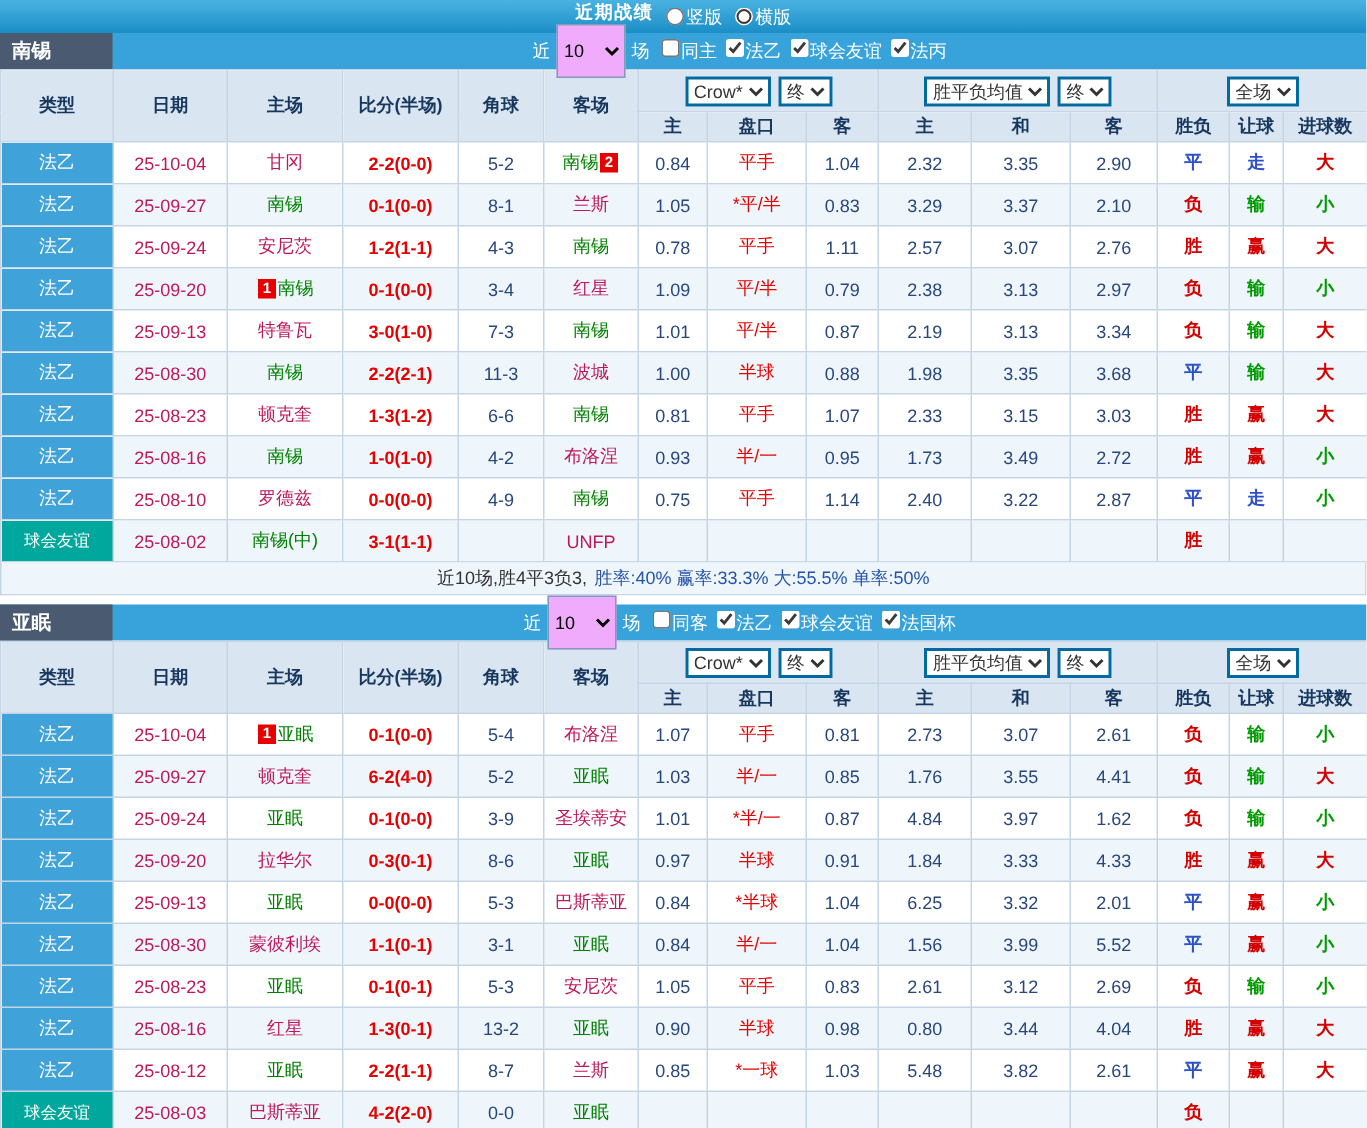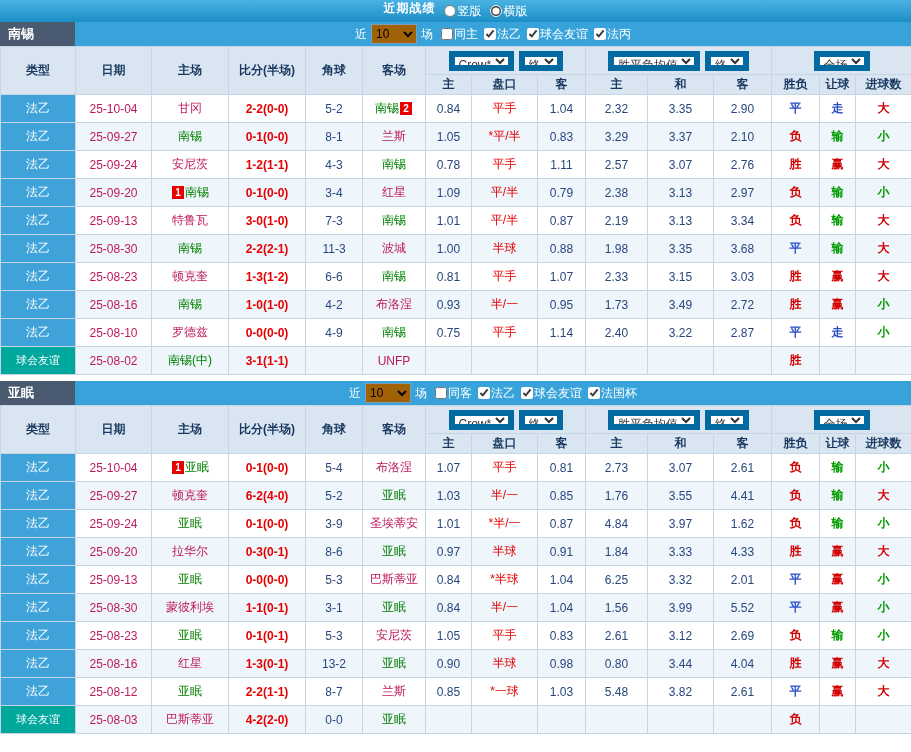--- a/index.html
+++ b/index.html
@@ -18,36 +18,36 @@
   .radio-opt{display:inline-flex;align-items:center;gap:2px;cursor:pointer;}
   .radio-opt input{width:12px;height:12px;margin:0;accent-color:#fff;}
 
   
   .section-bar{height:24px;display:flex;background:#38a3da;color:#fff;}
   .team-name{
     width:75px;box-sizing:border-box;background:#4a5a70;
     display:flex;align-items:center;padding-left:8px;font-weight:bold;font-size:13px;
   }
   .filters{flex:1;display:flex;align-items:center;justify-content:center;gap:4px;}
-  .filters select{height:20px;font-size:12px;border:1px solid #7f9db9;background:#a16207;}
+  .filters select{height:36px;font-size:12px;border:1px solid #7f9db9;background:#f0abfc;}
   .count-select{width:46px;}
   .cb-group{display:inline-flex;align-items:center;gap:2px;}
-  .cb-opt{display:inline-flex;align-items:center;gap:1px;cursor:pointer;}
+  .cb-opt{display:inline-flex;gap:1px;cursor:pointer;}
   .cb-opt input{width:12px;height:12px;margin:0 0 0 4px;accent-color:#fff;}
 
   
   table.stats-table{border-collapse:collapse;table-layout:fixed;width:911px;}
   .stats-table th,.stats-table td{
     border:1px solid #c5d5e6;text-align:center;overflow:hidden;white-space:nowrap;padding:0 1px;
   }
   thead th{background:#dae5f2;color:#17375e;font-weight:bold;font-size:12px;}
   thead tr.group th{height:27px;}
   thead tr.sub th{height:19px;}
   .th-controls{display:flex;align-items:center;justify-content:center;gap:5px;}
-  .th-controls select{height:20px;font-size:12px;border:6px solid #0369a1;background:#fff;color:#333;}
+  .th-controls select{height:20px;font-size:12px;border:2px solid #0369a1;background:#fff;color:#333;}
 
   tbody td{height:27px;}
   tbody tr:nth-child(even){background:#eef5fb;}
   .type-cell{color:#fff;}
   .type-league{background:#3fa3d9;}
   .type-friendly{background:#00a79d;font-size:11px;}
   .date-cell{color:#be185d;}
   .score-cell{color:#e60000;font-weight:bold;}
   .corner-cell{color:#28477c;}
   .odds-cell{color:#28477c;}
@@ -342,20 +342,24 @@
             <td class="odds-cell"></td>
             <td class="odds-cell"></td>
             <td class="odds-cell"></td>
             <td class="result-cell res-red">胜</td>
             <td class="result-cell "></td>
             <td class="result-cell "></td>
           </tr>
         </tbody>
     </table>
 
+    <div class="summary">
+      <span class="sum-prefix">近10场,胜4平3负3,</span>
+      <span class="sum-stats">胜率:40% 赢率:33.3% 大:55.5% 单率:50%</span>
+    </div>
   </div>
 
   <div class="gap"></div>
 
   <div class="section">
     <div class="section-bar">
       <div class="team-name">亚眠</div>
       <div class="filters">
         <span>近</span>
         <select class="count-select">

